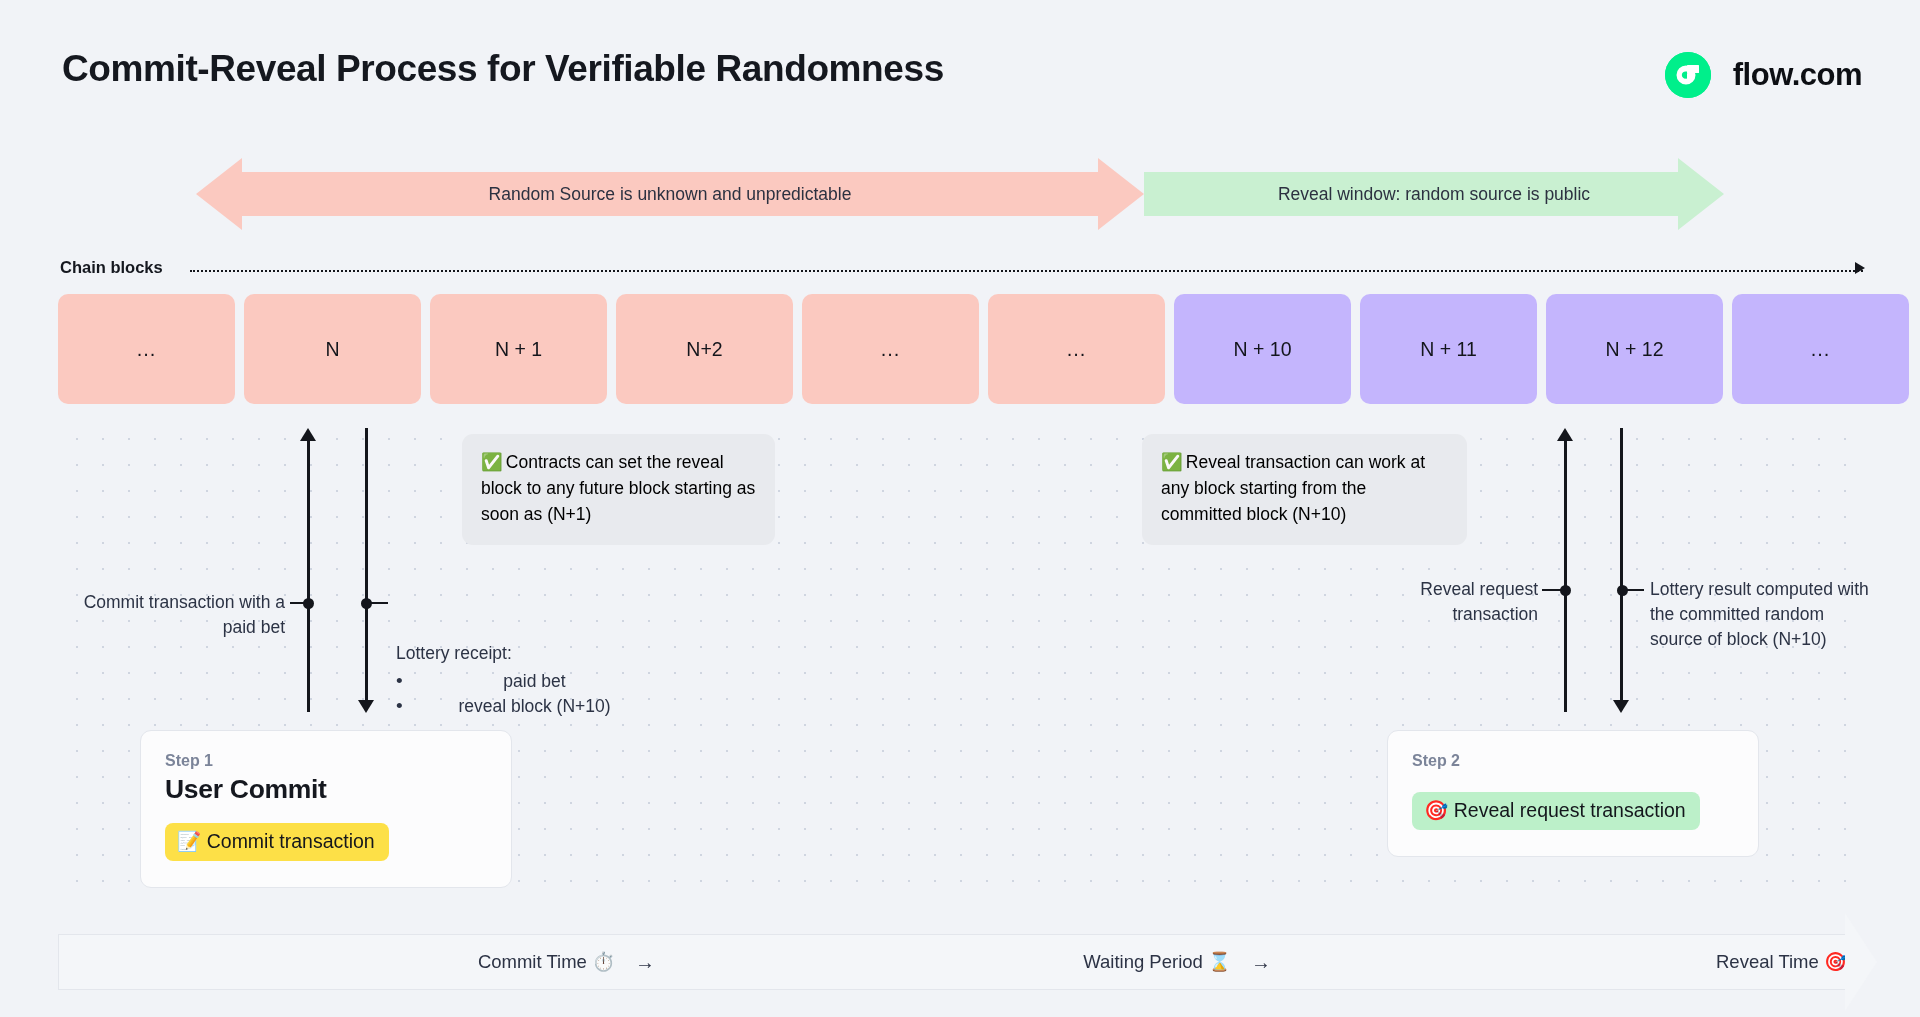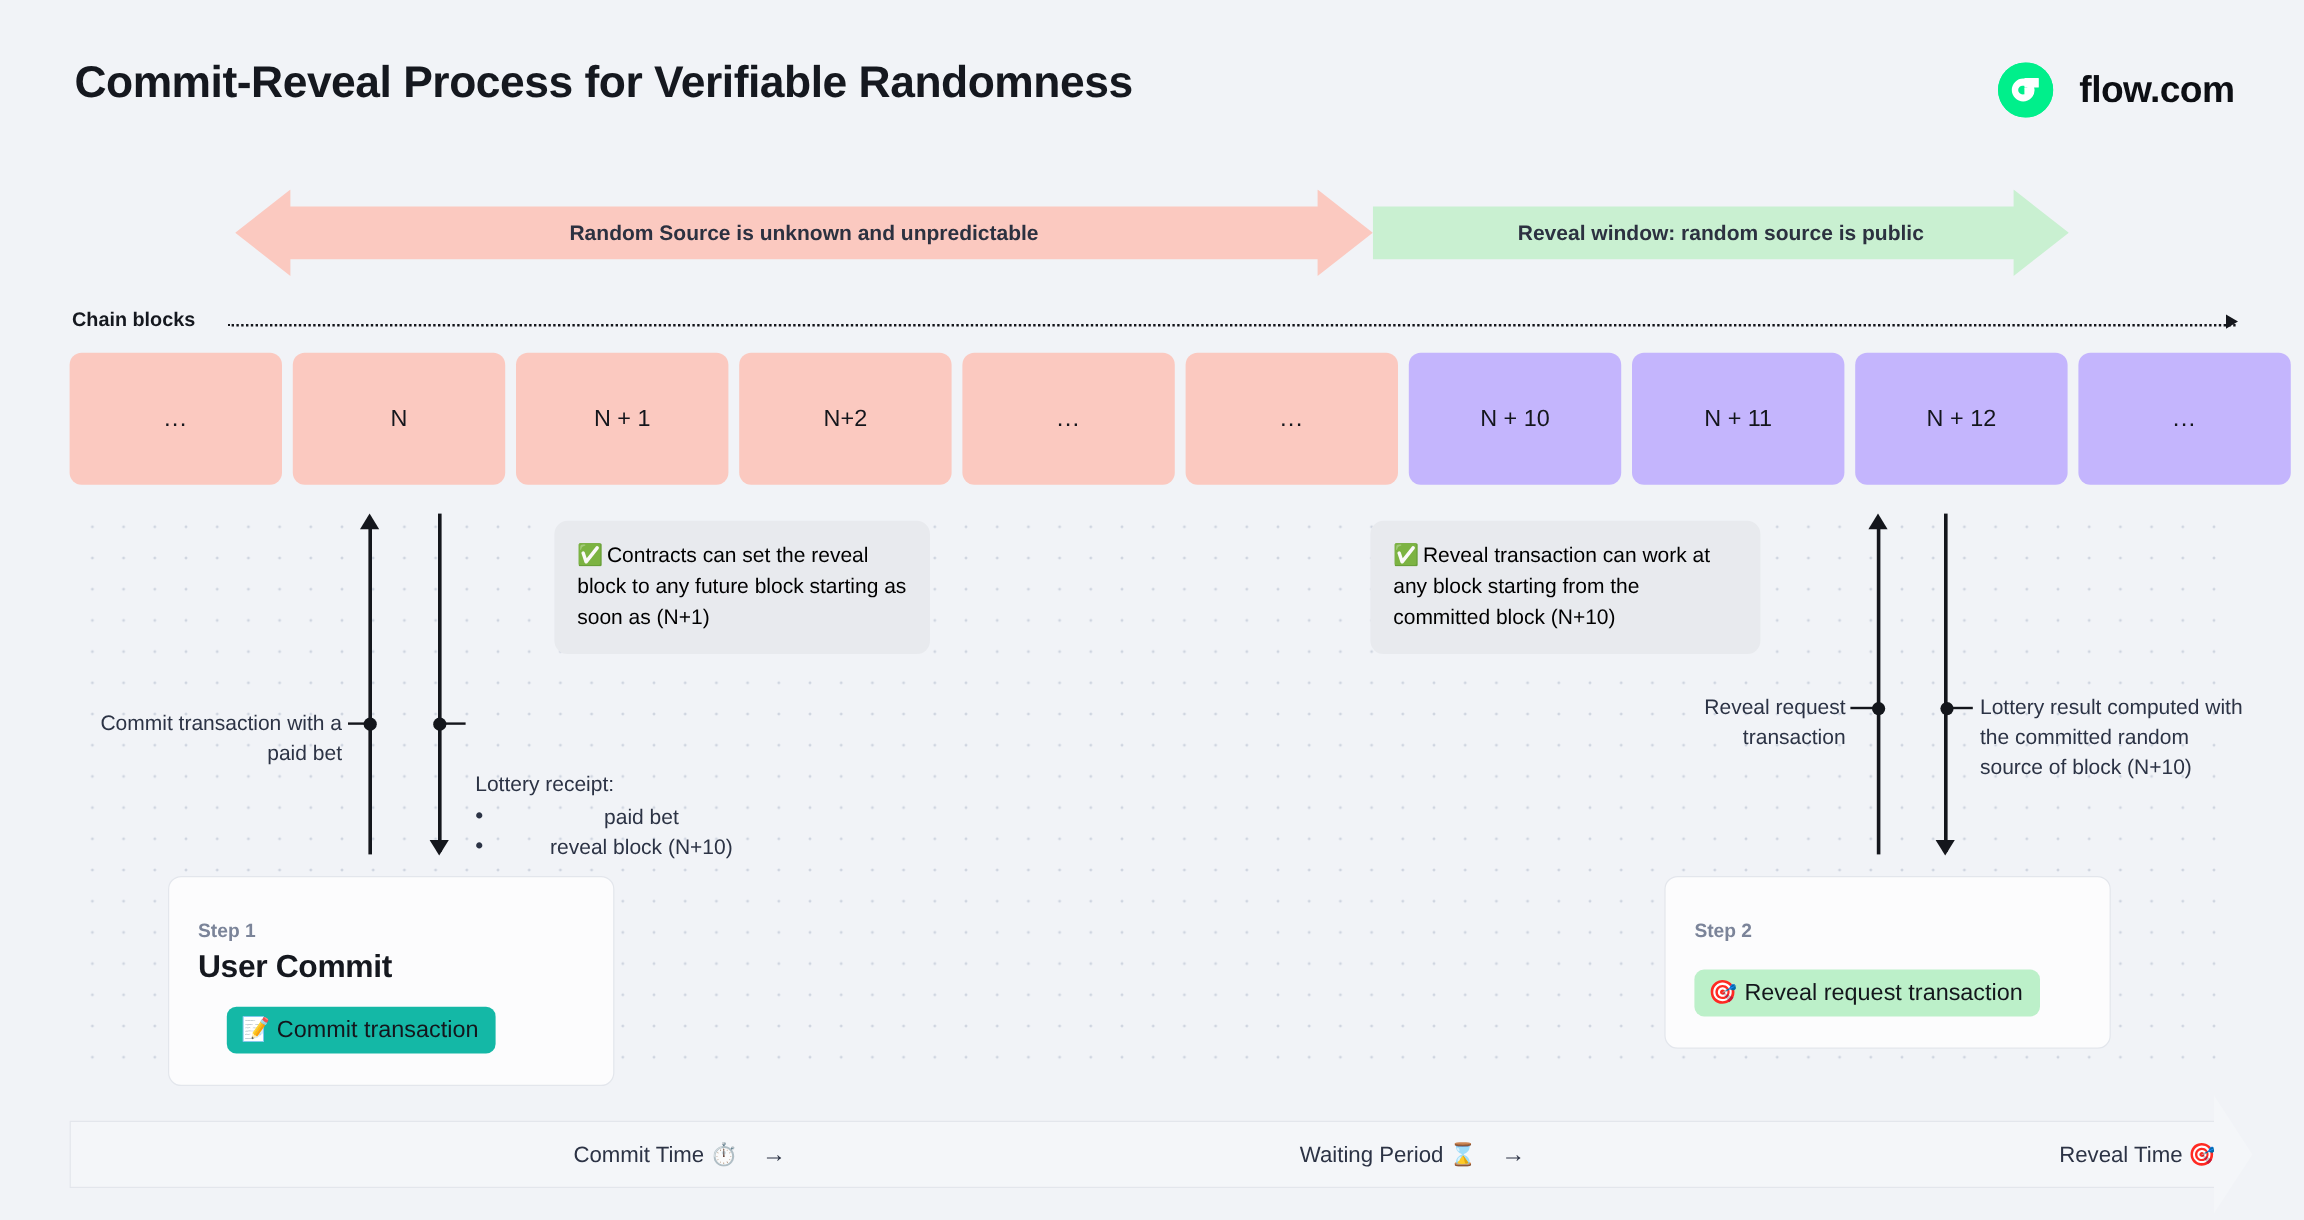--- a/index.html
+++ b/index.html
@@ -22,21 +22,21 @@
     display: flex; align-items: center; gap: 22px;
   }
   .brand-mark {
     width: 46px; height: 46px; border-radius: 50%;
     background: #00ef8b; position: relative; flex: none;
   }
   .brand-name { font-size: 31px; font-weight: 700; color: #0d0f14; letter-spacing: -0.5px; }
 
   
   .phase-row { position: absolute; left: 0; top: 158px; width: 1920px; height: 80px; }
-  .phase { position: absolute; height: 72px; font-weight: bold; }
+  .phase { position: absolute; height: 72px; }
   .phase svg { display: block; }
   .phase-label {
     position: absolute; inset: 0; display: flex; align-items: center; justify-content: center;
     font-size: 17.5px; color: #2c3140; white-space: nowrap;
   }
   .phase-red  { left: 196px;  top: 0; width: 948px; }
   .phase-green{ left: 1144px; top: 0; width: 580px; }
 
   
   .chain-label {
@@ -99,30 +99,30 @@
   .ann.right-al { text-align: right; }
   .ann ul { list-style: none; margin-top: 3px; }
   .ann li { position: relative; padding-left: 17px; text-align: center; }
   .ann li::before {
     content: "•"; position: absolute; left: 0; top: -1px; font-size: 19px;
   }
 
   
   .card {
     position: absolute; background: #fcfcfd; border: 1px solid #e3e6ec;
-    border-radius: 11px; padding: 37px 24px 26px 24px; width: 372px;
+    border-radius: 11px; padding: 21px 24px 26px 24px; width: 372px;
   }
   .card-step { font-size: 16px; font-weight: 700; color: #7b8499; margin-bottom: 4px; }
   .card-title { font-size: 26.5px; font-weight: 700; color: #15181f; letter-spacing: -0.3px; }
   .card-pill {
     display: inline-block; margin-top: 18px;
     padding: 7px 14px 8px 12px; border-radius: 8px;
     font-size: 19.5px; color: #14161c; white-space: nowrap;
   }
-  .pill-red   { background: #14b8a6; margin-left: 24px; }
+  .pill-red   { background: #fde047; }
   .pill-green { background: #bcf0c9; }
   .card-1 { left: 140px; top: 730px; }
   .card-2 { left: 1387px; top: 730px; }
 
   
   .timeline {
     position: absolute; left: 58px; top: 934px; width: 1790px; height: 56px;
     background: #f4f6f9; border: 1px solid #e3e6ec;
     display: flex; align-items: center;
   }

